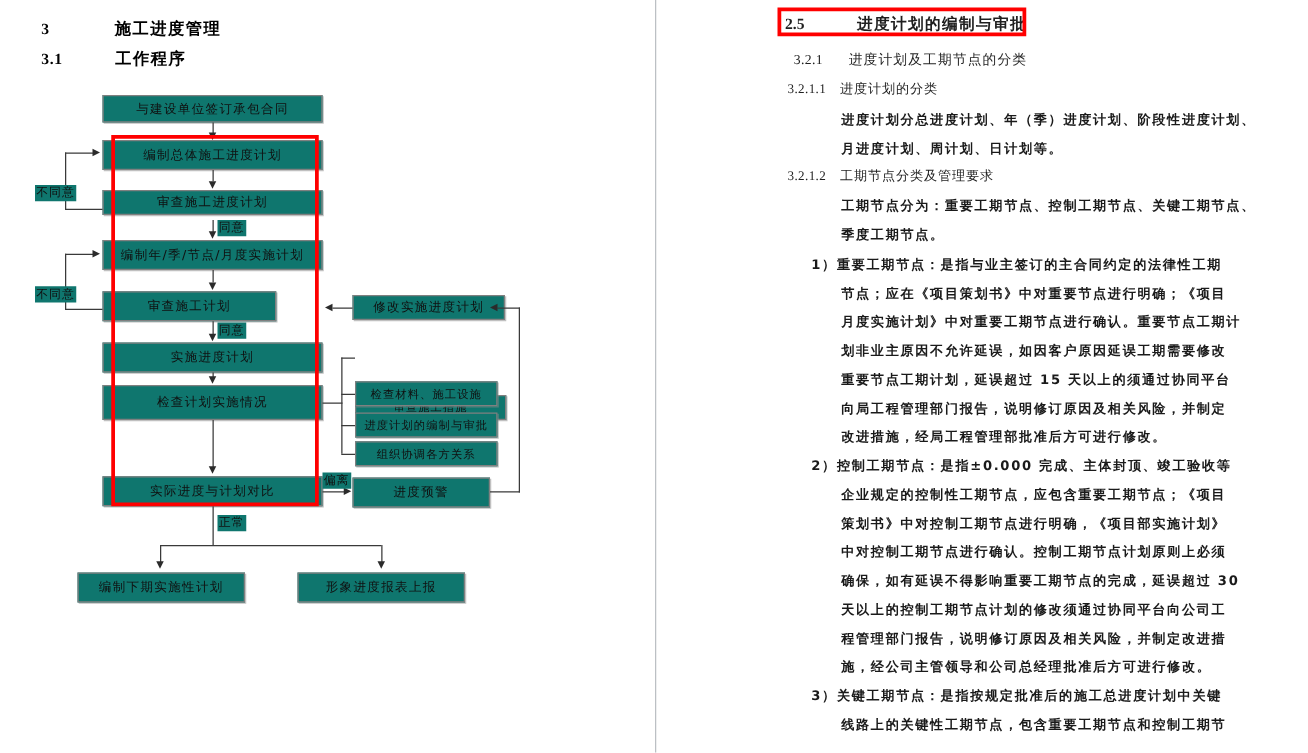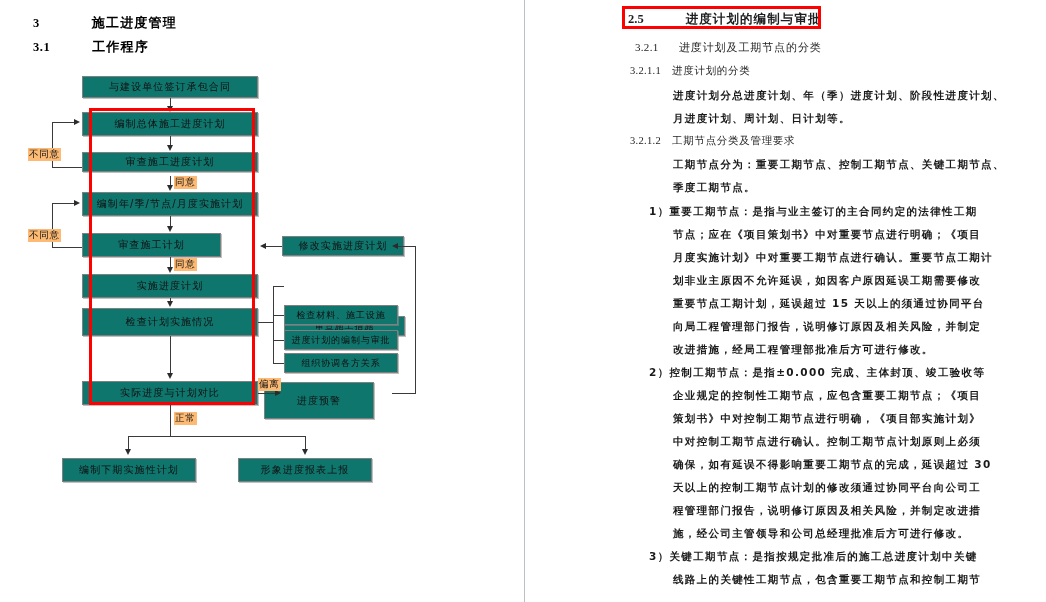--- a/index.html
+++ b/index.html
@@ -116,21 +116,21 @@
     border-right: 6px solid #2b2b2b;
   }
 
   .flabel {
     position: absolute;
     font-family: "DejaVu Sans", sans-serif;
     font-size: 9.5px;
     letter-spacing: .8px;
     color: #101010;
     white-space: nowrap;
-    background: #fdba74;
+    background: #0f766e;
     padding: 0 1px;
   }
 
   
   .red-rect {
     position: absolute;
     box-sizing: border-box;
     border: 3px solid #ff0000;
     background: transparent;
     pointer-events: none;
@@ -236,21 +236,21 @@
       <div class="fbox" style="left:82px; top:233px; width:139px; height:24px;">审查施工计划</div>
 
       <div class="fbox" style="left:82px; top:274px; width:176px; height:24px;">实施进度计划</div>
 
       <div class="fbox" style="left:82px; top:308px; width:176px; height:28px;">检查计划实施情况</div>
 
       <div class="fbox" style="left:82px; top:381px; width:176px; height:24px;">实际进度与计划对比</div>
 
       <div class="fbox" style="left:282px; top:236px; width:122px; height:20px;">修改实施进度计划</div>
 
-      <div class="fbox" style="left:264px; top:382px; width:110px; height:37px;">进度预警</div>
+      <div class="fbox" style="left:282px; top:382px; width:110px; height:24px;">进度预警</div>
 
       <div class="fbox small" style="left:284px; top:276px; width:121px; height:20px;margin-top:40px;">审查施工措施</div>
       <div class="fbox small" style="left:284px; top:305px; width:114px; height:20px;">检查材料、施工设施</div>
       <div class="fbox small" style="left:284px; top:330px; width:114px; height:20px;">进度计划的编制与审批</div>
       <div class="fbox small" style="left:284px; top:353px; width:114px; height:20px;">组织协调各方关系</div>
 
       <div class="fbox" style="left:62px; top:458px; width:134px; height:24px;">编制下期实施性计划</div>
       <div class="fbox" style="left:238px; top:458px; width:134px; height:24px;">形象进度报表上报</div>
 
       <div class="ln v" style="left:170px; top:98px; height:9px;"></div>

